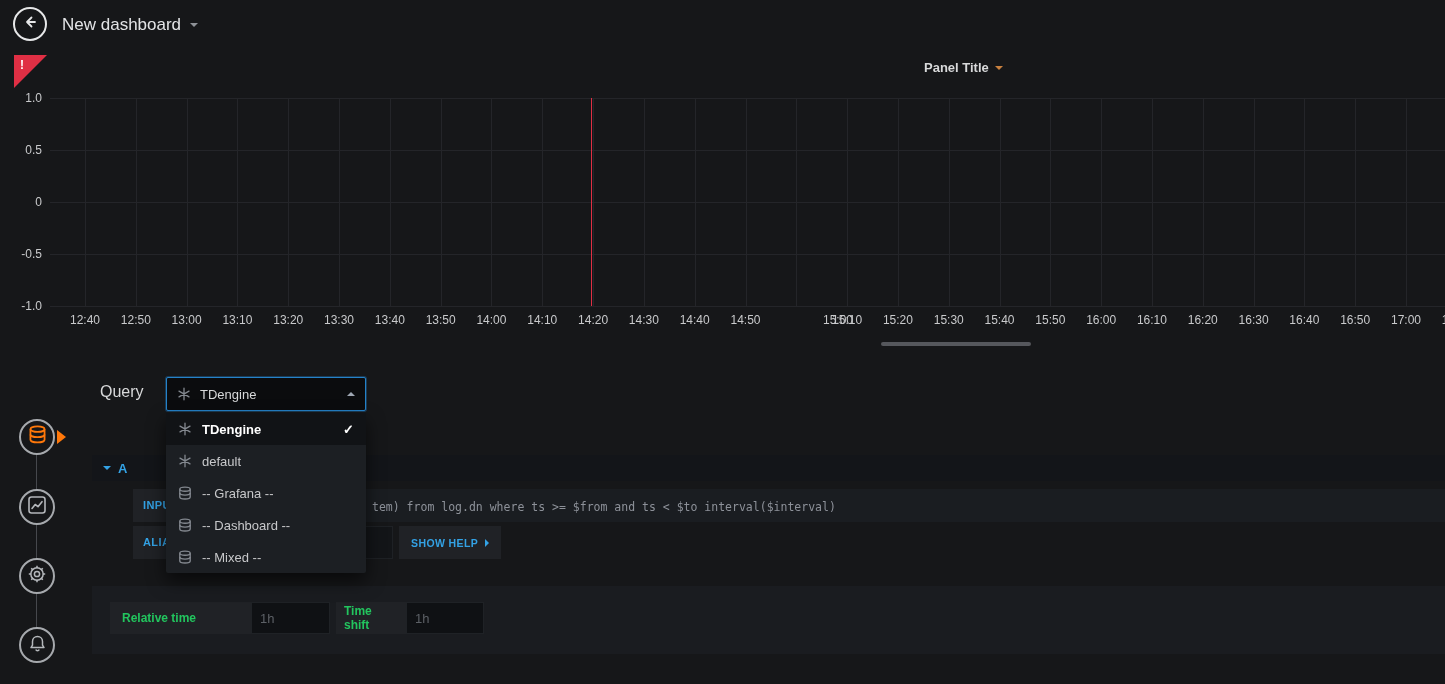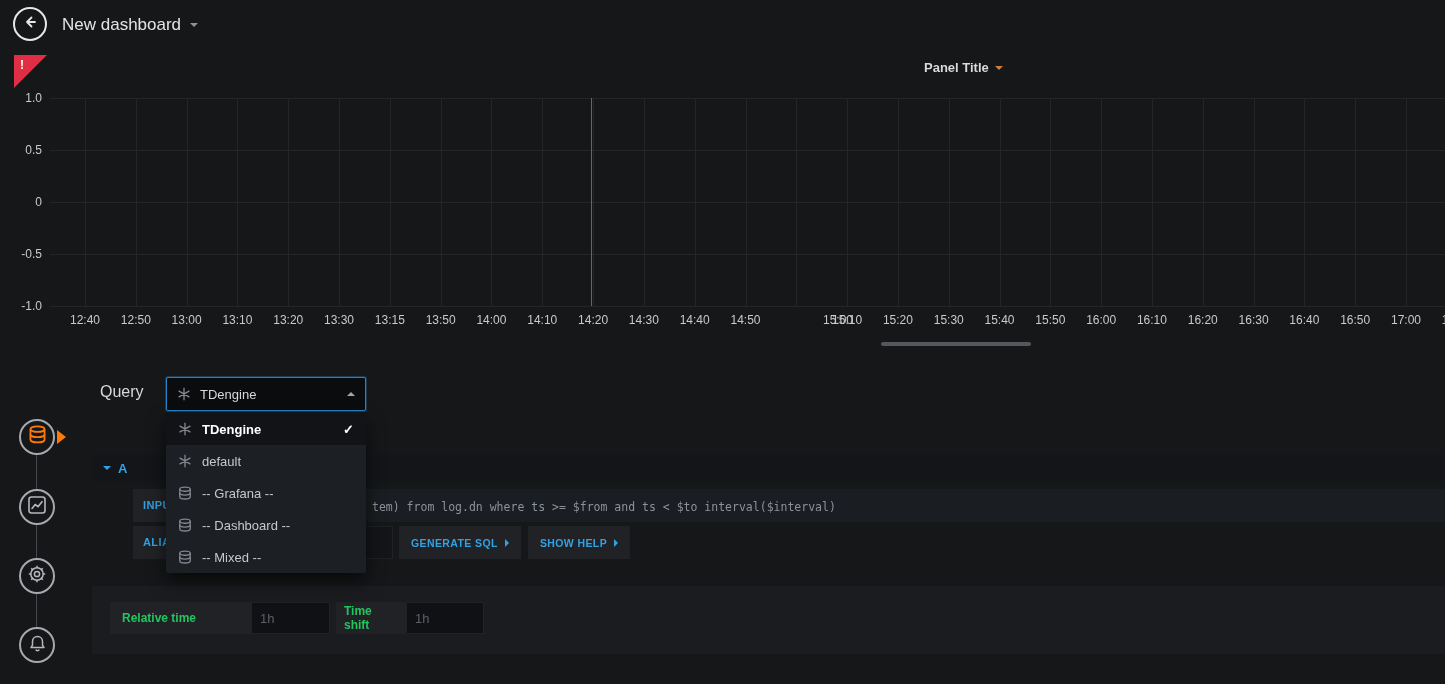--- a/index.html
+++ b/index.html
@@ -138,21 +138,21 @@
         <div class="xtick" style="left: 113.808px;">12:50</div>
         <div class="vline" style="left: 186.615px;"></div>
         <div class="xtick" style="left: 164.615px;">13:00</div>
         <div class="vline" style="left: 237.423px;"></div>
         <div class="xtick" style="left: 215.423px;">13:10</div>
         <div class="vline" style="left: 288.231px;"></div>
         <div class="xtick" style="left: 266.231px;">13:20</div>
         <div class="vline" style="left: 339.038px;"></div>
         <div class="xtick" style="left: 317.038px;">13:30</div>
         <div class="vline" style="left: 389.846px;"></div>
-        <div class="xtick" style="left: 367.846px;">13:15</div>
+        <div class="xtick" style="left: 367.846px;">13:40</div>
         <div class="vline" style="left: 440.654px;"></div>
         <div class="xtick" style="left: 418.654px;">13:50</div>
         <div class="vline" style="left: 491.462px;"></div>
         <div class="xtick" style="left: 469.462px;">14:00</div>
         <div class="vline" style="left: 542.269px;"></div>
         <div class="xtick" style="left: 520.269px;">14:10</div>
         <div class="vline" style="left: 593.077px;"></div>
         <div class="xtick" style="left: 571.077px;">14:20</div>
         <div class="vline" style="left: 643.885px;"></div>
         <div class="xtick" style="left: 621.885px;">14:30</div>
@@ -315,24 +315,20 @@
 
   <div class="form-label sql-label">INPUT SQL</div>
   <div class="sql-input">
     <span>tem)  from log.dn where ts &gt;= $from and ts &lt; $to interval($interval)</span>
   </div>
 
   <div class="form-label alias-label">ALIAS BY</div>
   <input class="alias-input" value="" style="">
   <div class="alias-extras">
     <div class="blue-btn">
-      <span>GENERATE SQL</span>
-      <span class="caret-right"></span>
-    </div>
-    <div class="blue-btn">
       <span>SHOW HELP</span>
       <span class="caret-right"></span>
     </div>
   </div>
 
   <div class="options-panel"></div>
   <div class="options-row">
     <div class="opt-label rel-label">Relative time</div>
     <input class="opt-input rel-input" placeholder="1h" style="">
     <div class="opt-label ts-label">Time shift</div>

